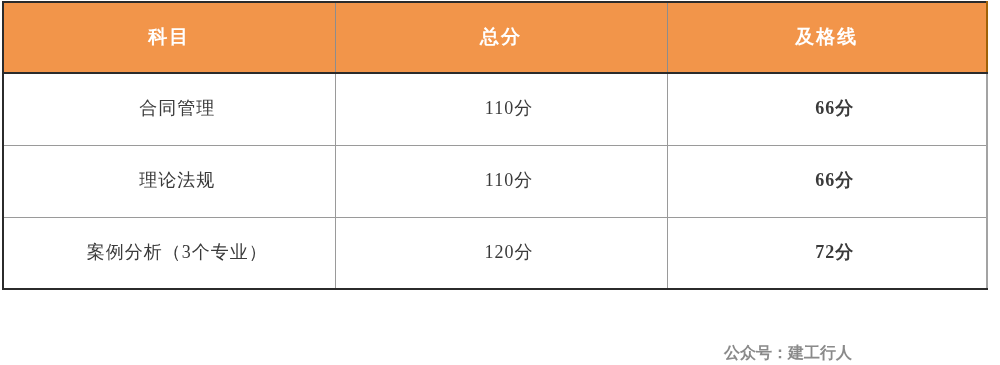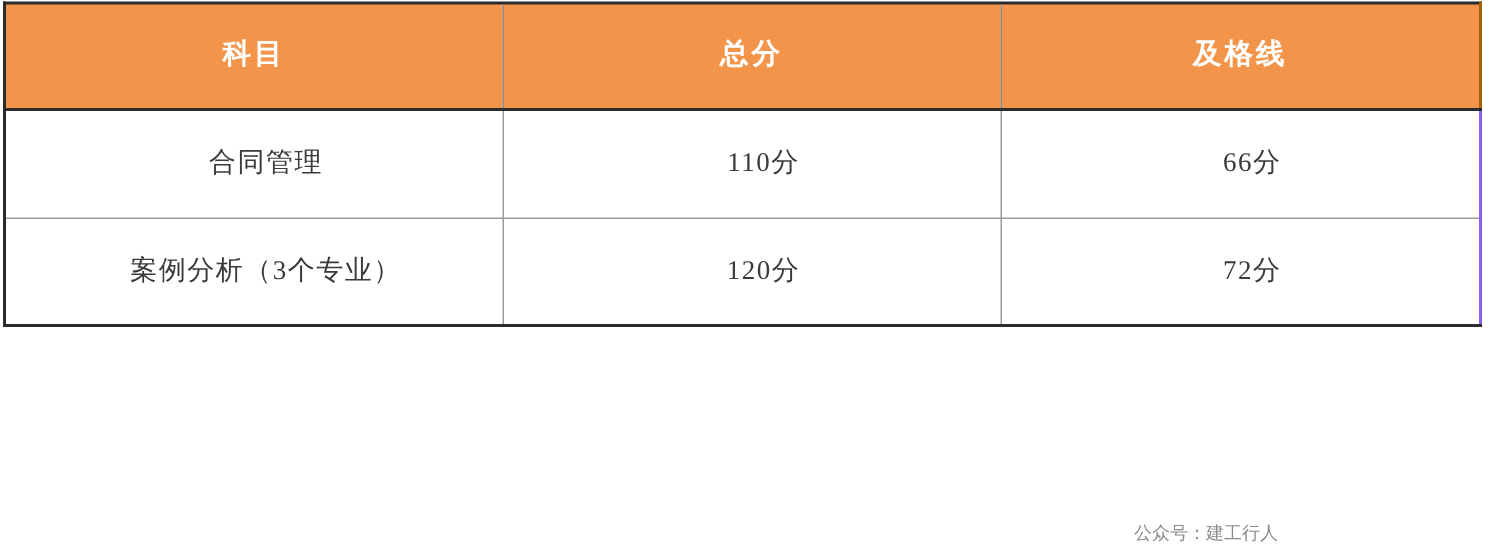--- a/index.html
+++ b/index.html
@@ -80,42 +80,43 @@
     border-top: 1px solid #9a9a9a;
     border-bottom: 1px solid #9a9a9a;
     border-left: 1px solid #9a9a9a;
     border-right: 1px solid #9a9a9a;
     padding-left: 16px;
   }
   .score-table tbody td.first {
     border-left: 2px solid #2b2b2b;
   }
   .score-table tbody td.last {
-    border-right: 2px solid #8b5cf6;
+    border-right: 2px solid #a3a3a3;
+    font-weight: bold;
   }
   .score-table tbody tr:first-child td {
     border-top: none;
   }
   .score-table tbody tr:last-child td {
     border-bottom: 2px solid #2b2b2b;
   }
 
   .cell-text {
     display: block;
     line-height: 1.2;
   }
 
   
   .watermark {
     position: absolute;
     right: 0px;
     bottom: 1px;
     font-family: "Liberation Sans", "DejaVu Sans", sans-serif;
-    font-size: 12px;
-    font-weight: normal;
+    font-size: 16px;
+    font-weight: bold;
     color: #8a8a8a;
     white-space: nowrap;
     letter-spacing: 0px;
   }
 </style>
 </head>
 <body>
 
 <div class="sheet">
 
@@ -145,20 +146,31 @@
         </td>
         <td>
           <span class="cell-text">110分</span>
         </td>
         <td class="last">
           <span class="cell-text">66分</span>
         </td>
       </tr>
       <tr>
         <td class="first">
+          <span class="cell-text">理论法规</span>
+        </td>
+        <td>
+          <span class="cell-text">110分</span>
+        </td>
+        <td class="last">
+          <span class="cell-text">66分</span>
+        </td>
+      </tr>
+      <tr>
+        <td class="first">
           <span class="cell-text">案例分析（3个专业）</span>
         </td>
         <td>
           <span class="cell-text">120分</span>
         </td>
         <td class="last">
           <span class="cell-text">72分</span>
         </td>
       </tr>
     </tbody>

